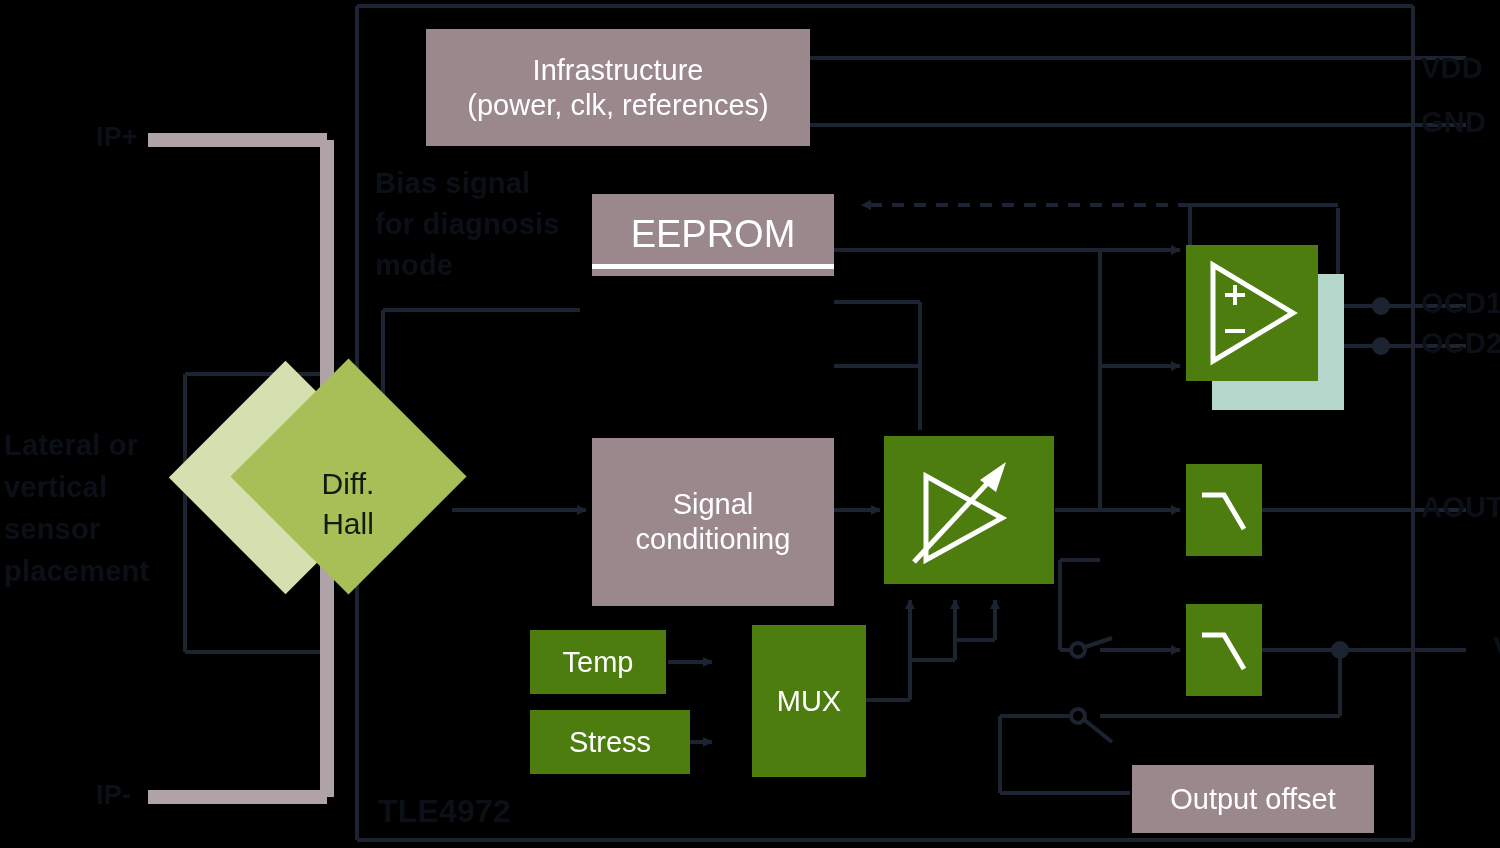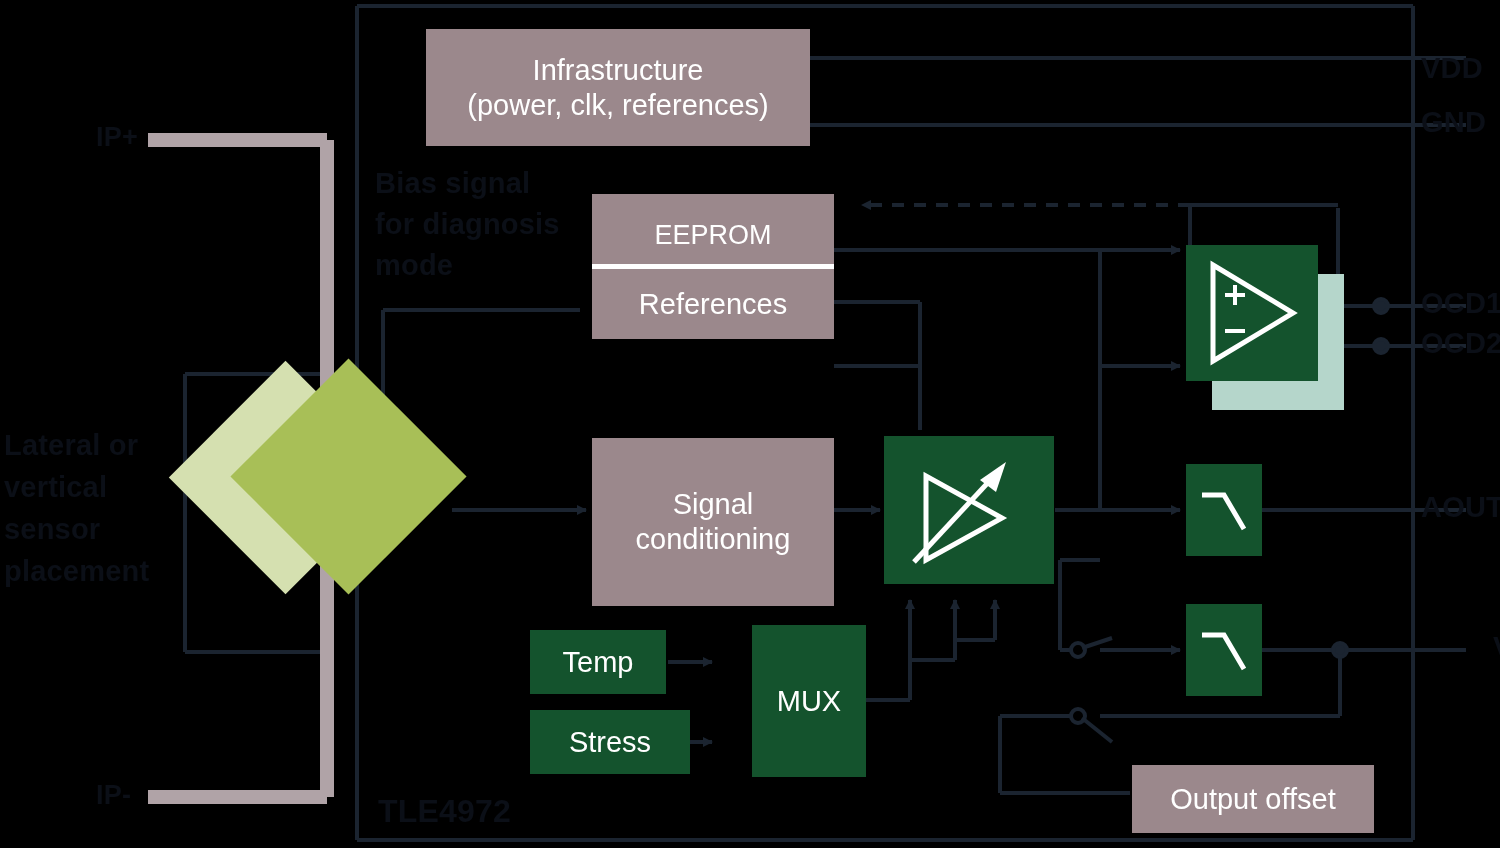--- a/index.html
+++ b/index.html
@@ -7,21 +7,21 @@
   body{
     font-family:"Liberation Sans","DejaVu Sans",sans-serif;
     width:1500px;height:848px;overflow:hidden;
   }
   #stage{position:relative;width:1500px;height:848px;background:#000000;}
   #wires{position:absolute;left:0;top:0;width:1500px;height:848px;}
 
   .blk{position:absolute;box-sizing:border-box;display:flex;align-items:center;
        justify-content:center;text-align:right;line-height:1.2;}
   .mauve{background:#9b888c;color:#ffffff;}
-  .teal{background:#14532d;color:#ffffff;}
+  .teal{background:#4d7c0f;color:#ffffff;}
   .teal-ghost{background:#b5d6cb;}
   .lbl-dark{position:absolute;color:#0b0f17;font-weight:bold;letter-spacing:.2px;}
   .diamond{position:absolute;}
 </style>
 </head>
 <body>
 
 <div id="stage">
 
   <svg id="wires" viewBox="0 0 1500 848" xmlns="http://www.w3.org/2000/svg">
@@ -163,35 +163,39 @@
   <div class="lbl-dark" style="left:1421px;top:327px;font-size:29px;">OCD2</div>
   <div class="lbl-dark" style="left:1421px;top:491px;font-size:29px;">AOUT</div>
   <div class="lbl-dark" style="left:1493px;top:631px;font-size:29px;">VREF</div>
 
   <div class="blk mauve" style="left:426px;top:29px;width:384px;height:117px;
        font-size:29px;flex-direction:column;">
     <div>Infrastructure</div>
     <div>(power, clk, references)</div>
   </div>
 
-  <div class="blk mauve" style="left:592px;top:194px;width:242px;height:82px;font-size:27px;">EEPROM</div>
+  <div class="blk mauve" style="left:592px;top:194px;width:242px;height:82px;font-size:38px;">EEPROM</div>
   <div style="position:absolute;left:592px;top:264px;width:242px;height:5px;background:#ffffff;"></div>
 
-  <div class="blk mauve" style="left:592px;top:269px;width:242px;height:70px;font-size:29px;">References</div>
 
   <div class="blk mauve" style="left:592px;top:438px;width:242px;height:168px;
        font-size:29px;flex-direction:column;">
     <div>Signal</div>
     <div>conditioning</div>
   </div>
 
   <div class="diamond" style="left:203px;top:395px;width:165px;height:165px;
        background:#d5e0b0;transform:rotate(45deg);"></div>
   <div class="diamond" style="left:265px;top:393px;width:167px;height:167px;
        background:#a8bf57;transform:rotate(45deg);"></div>
+  <div style="position:absolute;left:288px;top:464px;width:120px;text-align:center;
+       color:#131a10;font-size:30px;line-height:1.33;">
+    <div>Diff.</div>
+    <div>Hall</div>
+  </div>
 
   <div class="blk teal" style="left:530px;top:630px;width:136px;height:64px;font-size:29px;">Temp</div>
   <div class="blk teal" style="left:530px;top:710px;width:160px;height:64px;font-size:29px;">Stress</div>
   <div class="blk teal" style="left:720px;top:625px;width:114px;height:152px;font-size:29px;margin-left:32px;">MUX</div>
 
   <div class="blk teal" style="left:884px;top:436px;width:170px;height:148px;">
     <svg width="130" height="120" viewBox="0 0 130 120">
       <path d="M22,26 L22,110 L98,68 Z" fill="none" stroke="#ffffff" stroke-width="5"></path>
       <line x1="10" y1="112" x2="92" y2="24" stroke="#ffffff" stroke-width="5"></line>
       <path d="M102,12 L92,42 L76,30 Z" fill="#ffffff"></path>

